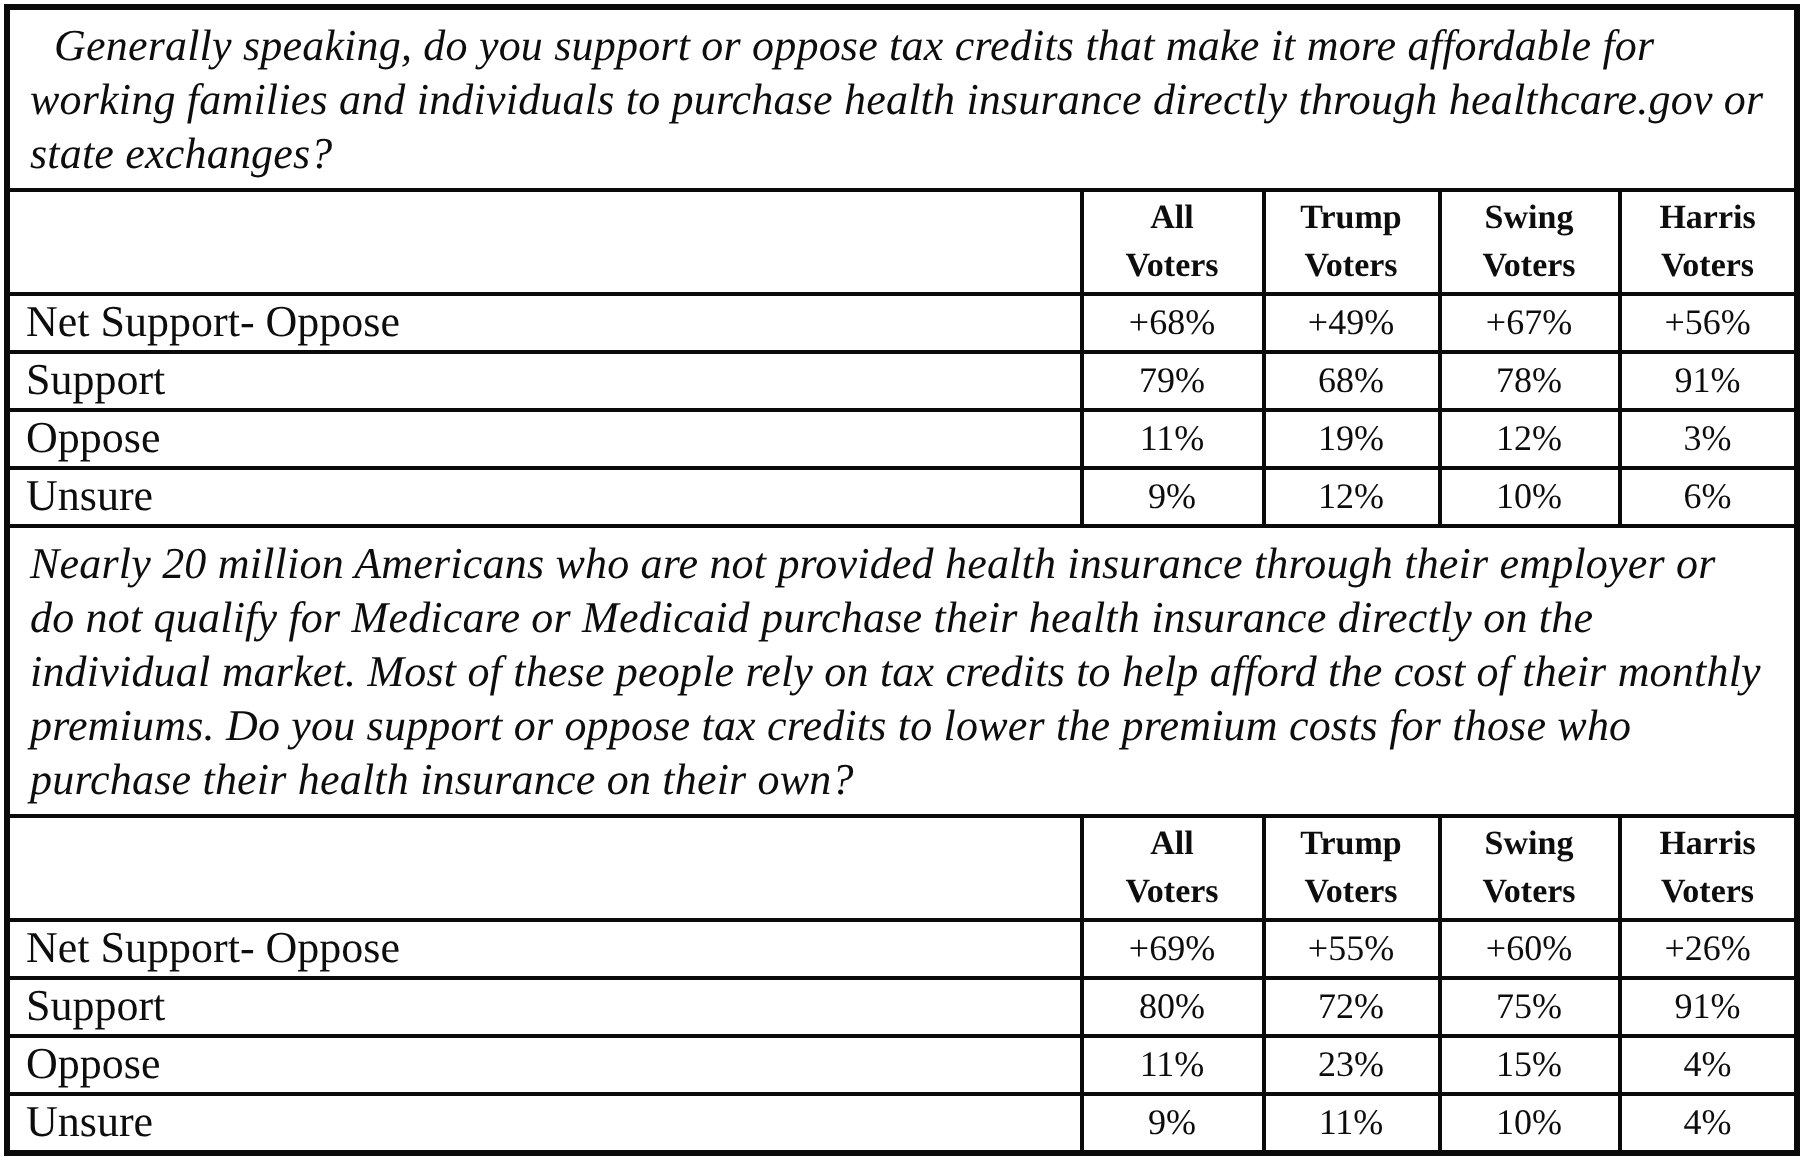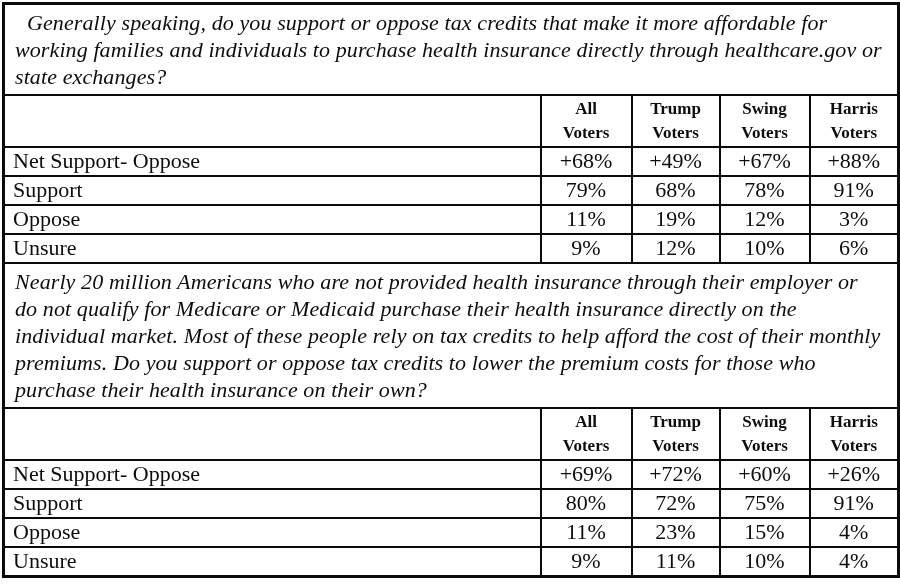--- a/index.html
+++ b/index.html
@@ -60,21 +60,21 @@
     height: 29px;
   }
   td.row-label {
     font-size: 22px;
     text-align: left;
     padding: 0 12px 1px 8px;
     vertical-align: middle;
     white-space: nowrap;
   }
   td.value-cell {
-    font-size: 22px;
+    font-size: 18px;
     text-align: center;
     padding: 0 0 1px 0;
     vertical-align: middle;
     white-space: nowrap;
   }
   td.corner-spacer {
     background: #ffffff;
   }
 </style>
 </head>
@@ -113,21 +113,21 @@
           <span>Harris</span><br>
           <span>Voters</span>
         </th>
       </tr>
 
       <tr class="data-row">
         <td class="row-label">Net Support- Oppose</td>
         <td class="value-cell">+68%</td>
         <td class="value-cell">+49%</td>
         <td class="value-cell">+67%</td>
-        <td class="value-cell">+88%</td>
+        <td class="value-cell">+56%</td>
       </tr>
       <tr class="data-row">
         <td class="row-label">Support</td>
         <td class="value-cell">79%</td>
         <td class="value-cell">68%</td>
         <td class="value-cell">78%</td>
         <td class="value-cell">91%</td>
       </tr>
       <tr class="data-row">
         <td class="row-label">Oppose</td>
@@ -164,21 +164,21 @@
         </th>
         <th>
           <span>Harris</span><br>
           <span>Voters</span>
         </th>
       </tr>
 
       <tr class="data-row">
         <td class="row-label">Net Support- Oppose</td>
         <td class="value-cell">+69%</td>
-        <td class="value-cell">+72%</td>
+        <td class="value-cell">+55%</td>
         <td class="value-cell">+60%</td>
         <td class="value-cell">+26%</td>
       </tr>
       <tr class="data-row">
         <td class="row-label">Support</td>
         <td class="value-cell">80%</td>
         <td class="value-cell">72%</td>
         <td class="value-cell">75%</td>
         <td class="value-cell">91%</td>
       </tr>

